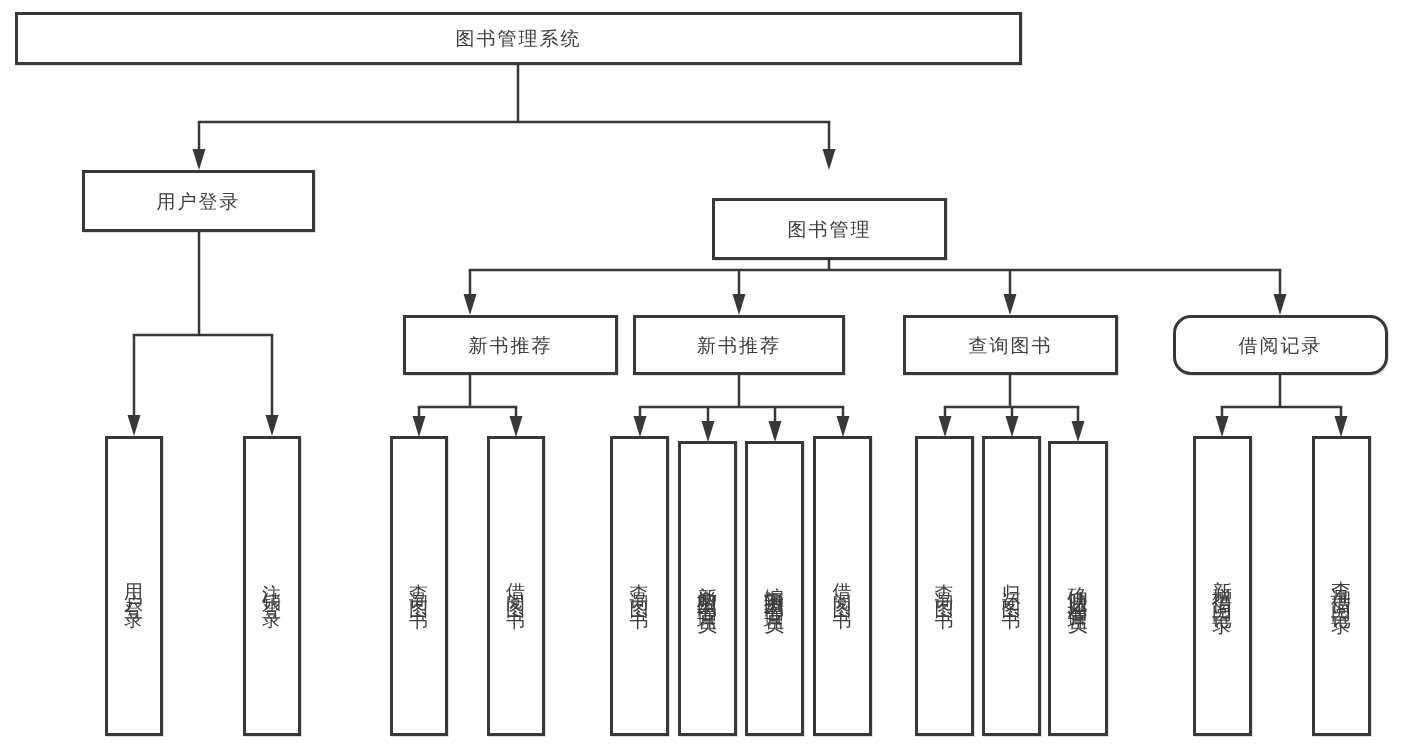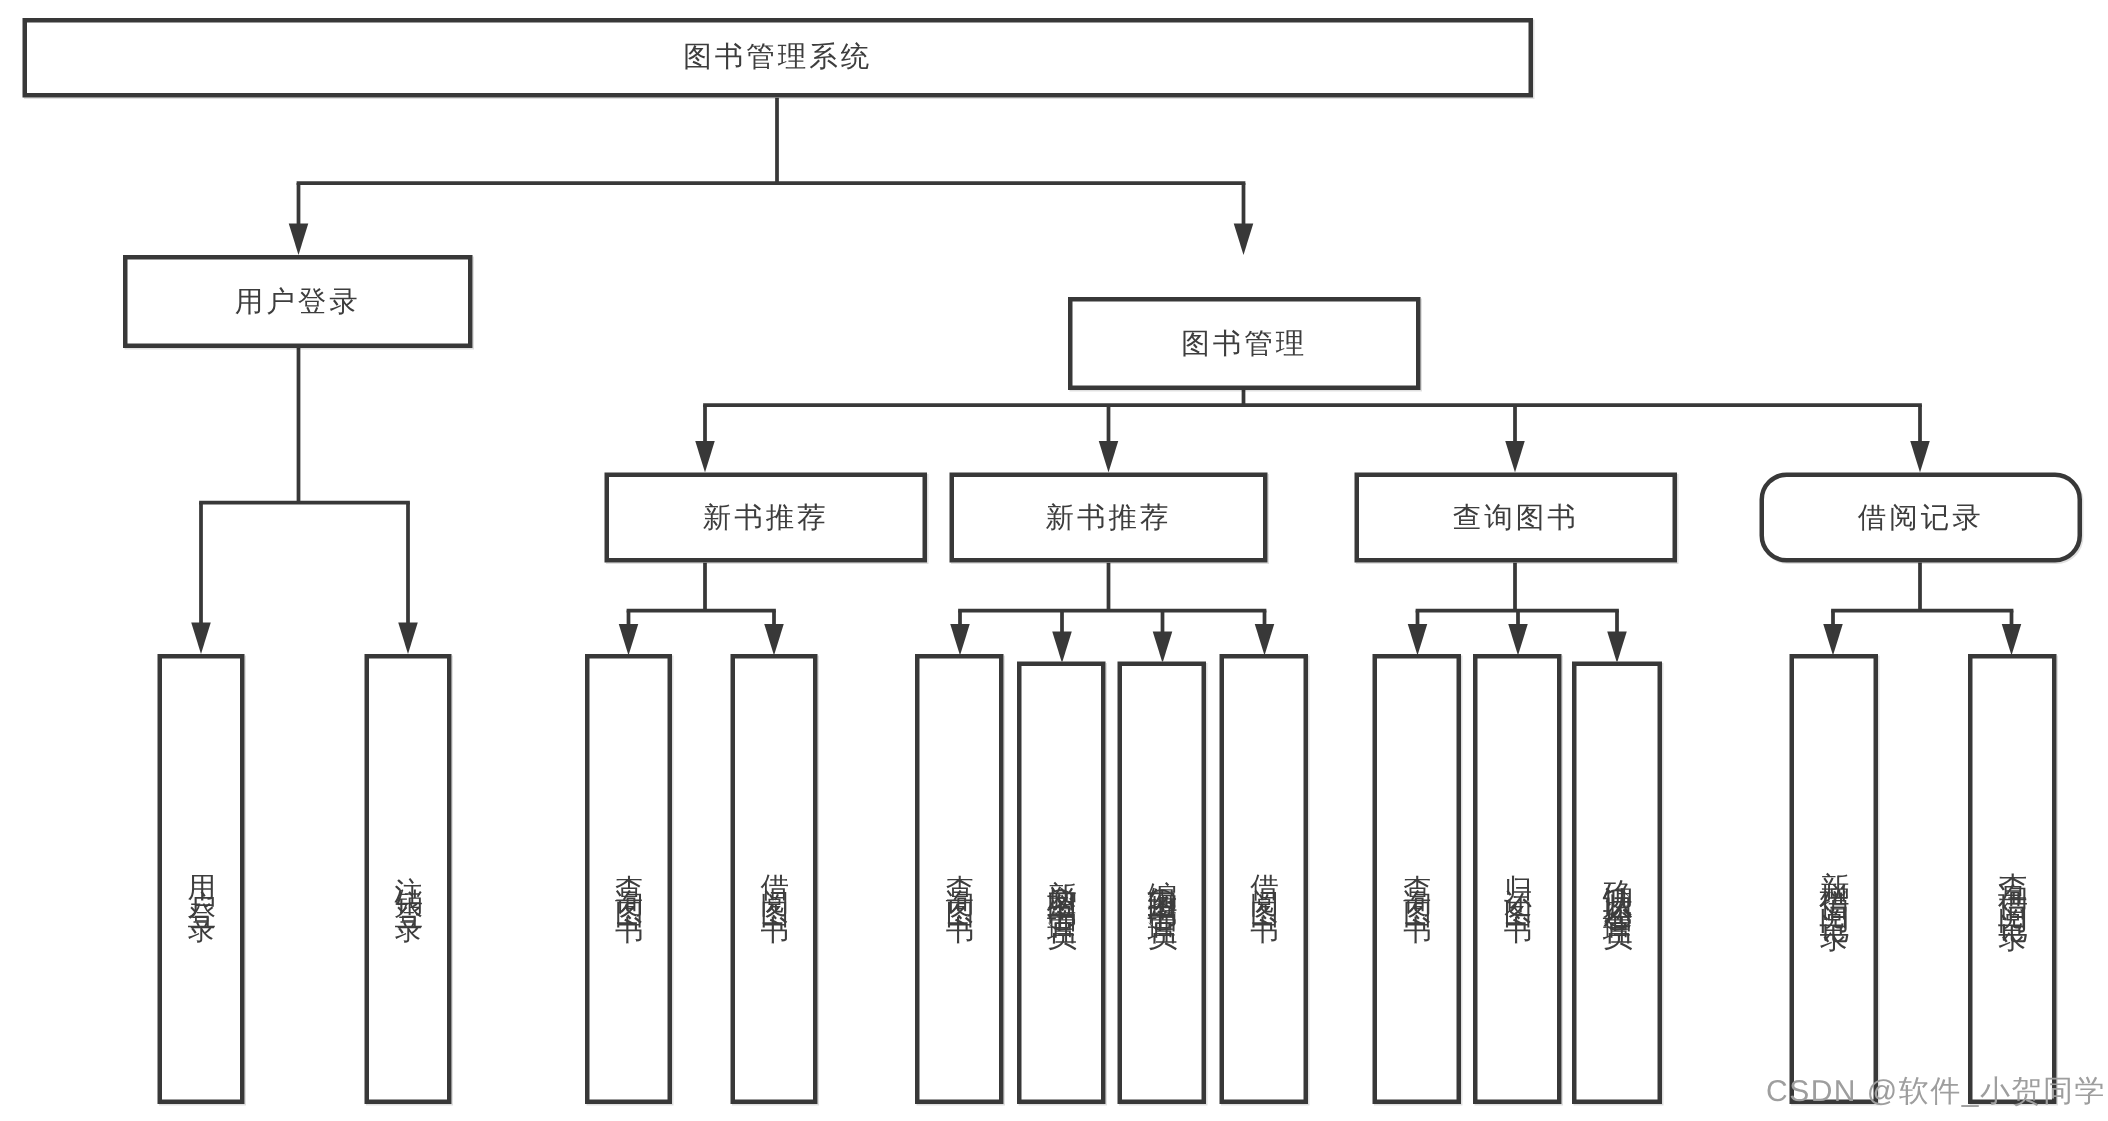--- a/index.html
+++ b/index.html
@@ -119,14 +119,13 @@
   <div class="box vbox long" style="left:745px;top:441px;width:59px;height:295px;">编辑图书（管理员）</div>
   <div class="box vbox" style="left:813px;top:436px;width:59px;height:300px;">借阅图书</div>
 
   <div class="box vbox" style="left:915px;top:436px;width:59px;height:300px;">查询图书</div>
   <div class="box vbox" style="left:982px;top:436px;width:59px;height:300px;">归还图书</div>
   <div class="box vbox long" style="left:1048px;top:441px;width:60px;height:295px;">确认归还（管理员）</div>
 
   <div class="box vbox long" style="left:1193px;top:436px;width:59px;height:300px;letter-spacing:7px;">新增借阅记录</div>
   <div class="box vbox long" style="left:1312px;top:436px;width:59px;height:300px;letter-spacing:7px;">查询借阅记录</div>
 
-  <div class="watermark">CSDN @软件_小贺同学</div>
 </div>
 
 </body></html>

